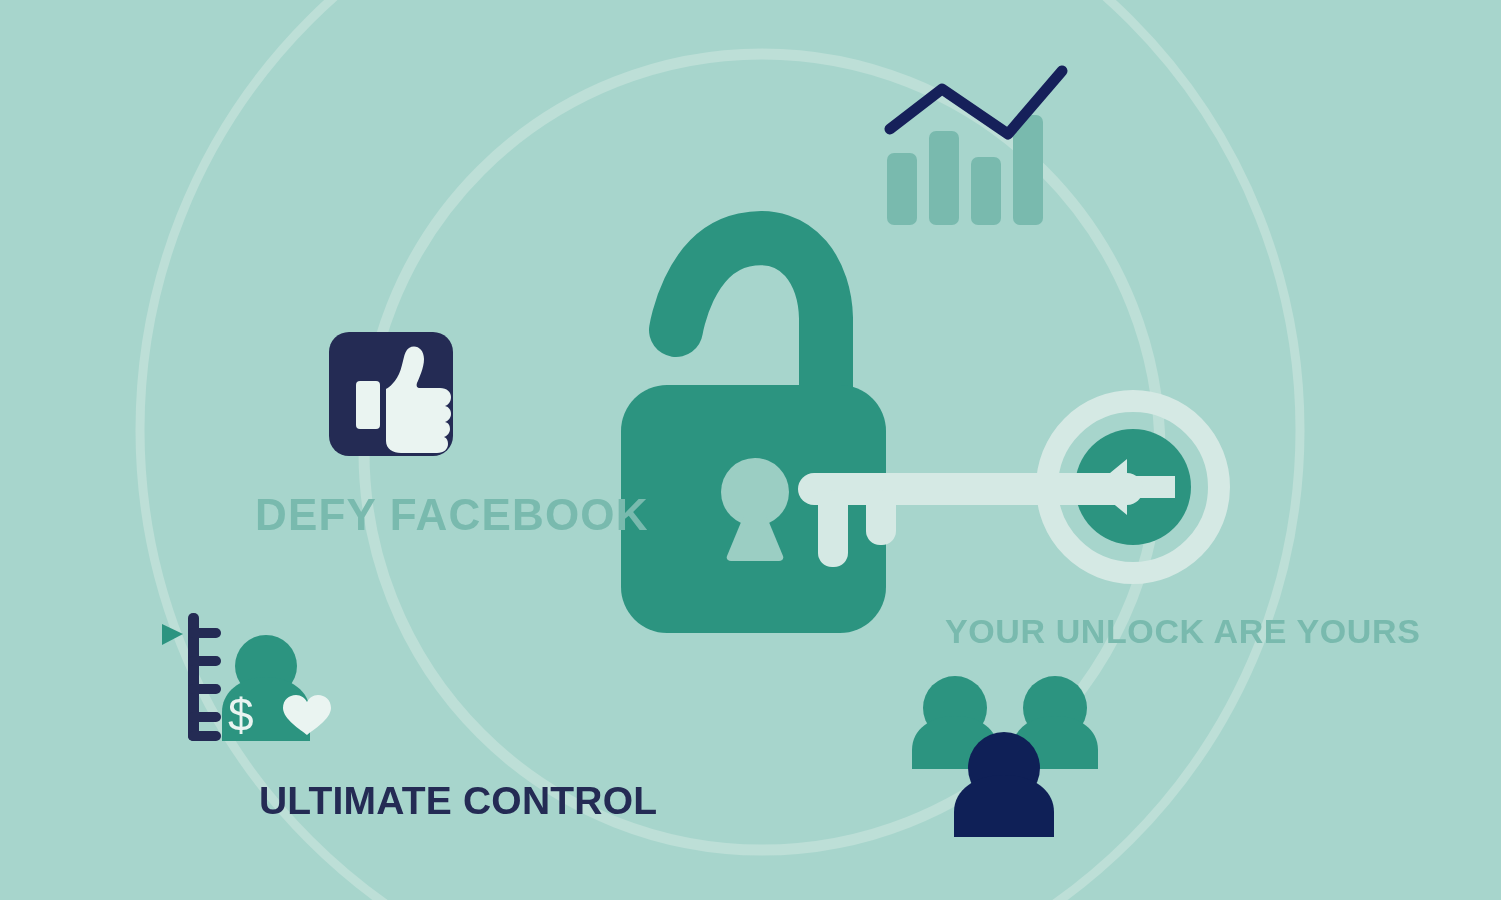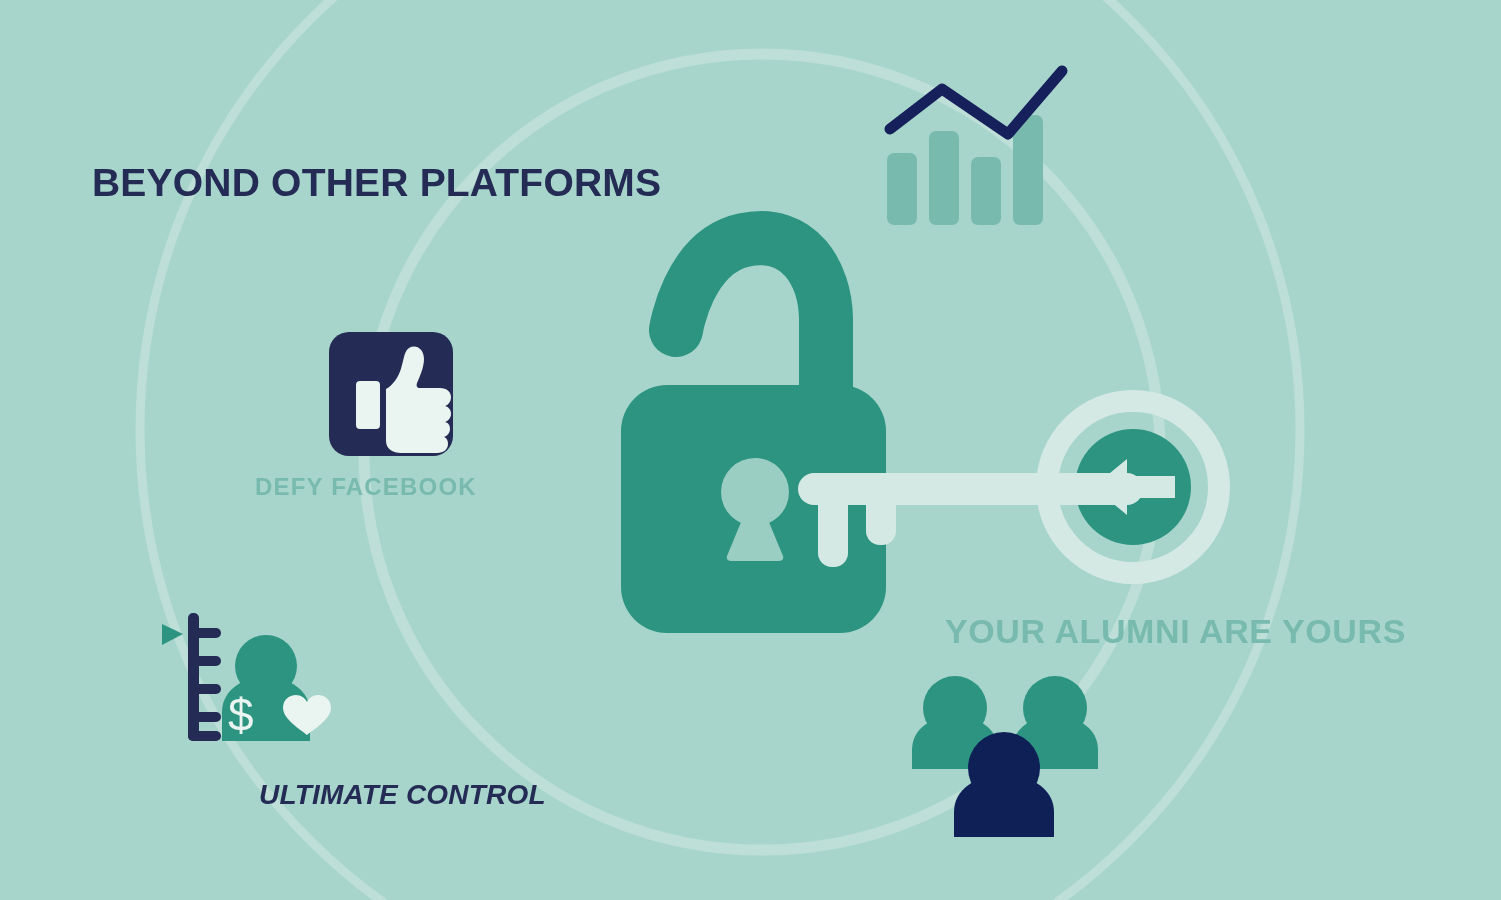--- a/index.html
+++ b/index.html
@@ -49,37 +49,36 @@
     letter-spacing: 0.2px;
   }
   #label-unlock {
     left: 971px;
     top: 265px;
     font-size: 37px;
     letter-spacing: 0.2px;
   }
   #label-defy {
     left: 255px;
-    top: 473px;
-    font-size: 24px;
+    top: 490px;
+    font-size: 44px;
     letter-spacing: 1.2px;
     text-align: right;
   }
   #label-alumni {
     left: 945px;
     top: 612px;
     font-size: 34px;
     letter-spacing: 0.6px;
   }
   #label-ultimate {
     left: 259px;
     top: 779px;
-    font-size: 28px;
+    font-size: 39px;
     letter-spacing: 0.2px;
-    font-style: italic;
   }
 </style>
 </head>
 <body>
 
 <div id="stage">
 
   <svg id="bg-rings" viewBox="0 0 1501 900" aria-hidden="true">
     <circle cx="720" cy="430" r="580" fill="none" stroke="#BDDFD7" stroke-width="9"></circle>
     <circle cx="762" cy="452" r="398" fill="none" stroke="#BDDFD7" stroke-width="11"></circle>
@@ -195,22 +194,21 @@
 
       <g>
         <rect x="798" y="473" width="345" height="32" rx="16" fill="#D5E9E4"></rect>
         <rect x="818" y="490" width="30" height="77" rx="14" fill="#D5E9E4"></rect>
         <rect x="866" y="490" width="30" height="55" rx="14" fill="#D5E9E4"></rect>
       </g>
     </g>
 
   </svg>
 
-  <div class="label label-dark" id="label-beyond">BEYOND OTHER PLATFORMS</div>
 
 
   <div class="label label-muted" id="label-defy">DEFY FACEBOOK</div>
 
-  <div class="label label-muted" id="label-alumni">YOUR ALUMNI ARE YOURS</div>
+  <div class="label label-muted" id="label-alumni">YOUR UNLOCK ARE YOURS</div>
 
   <div class="label label-dark" id="label-ultimate">ULTIMATE CONTROL</div>
 
 </div>
 
 </body></html>

